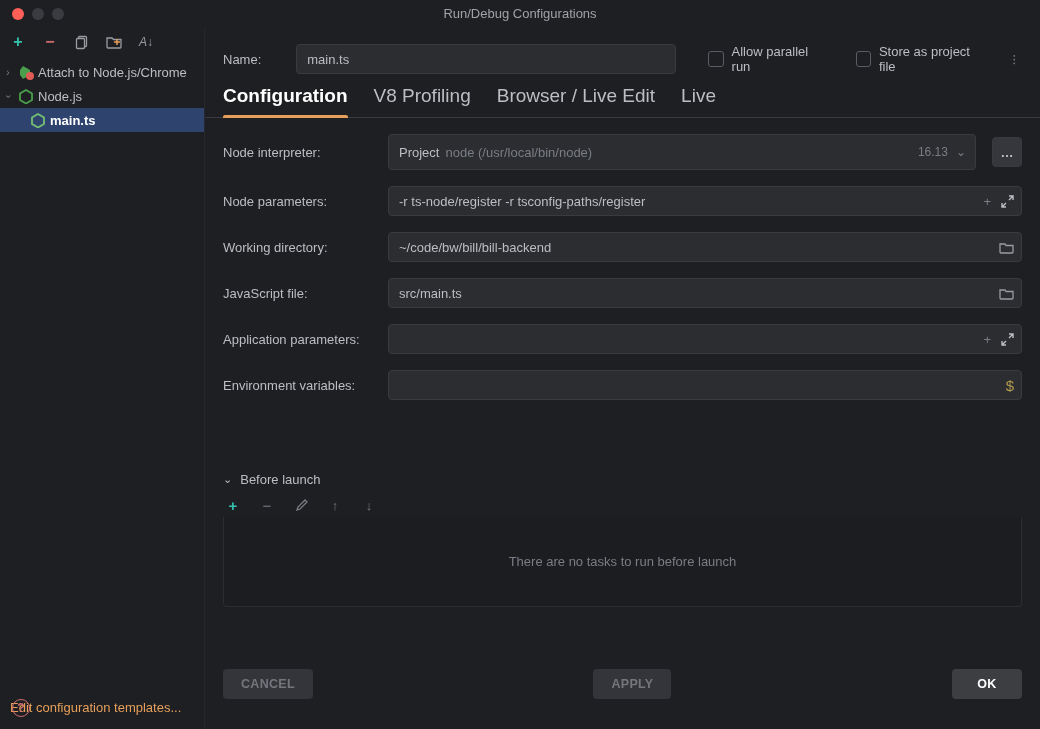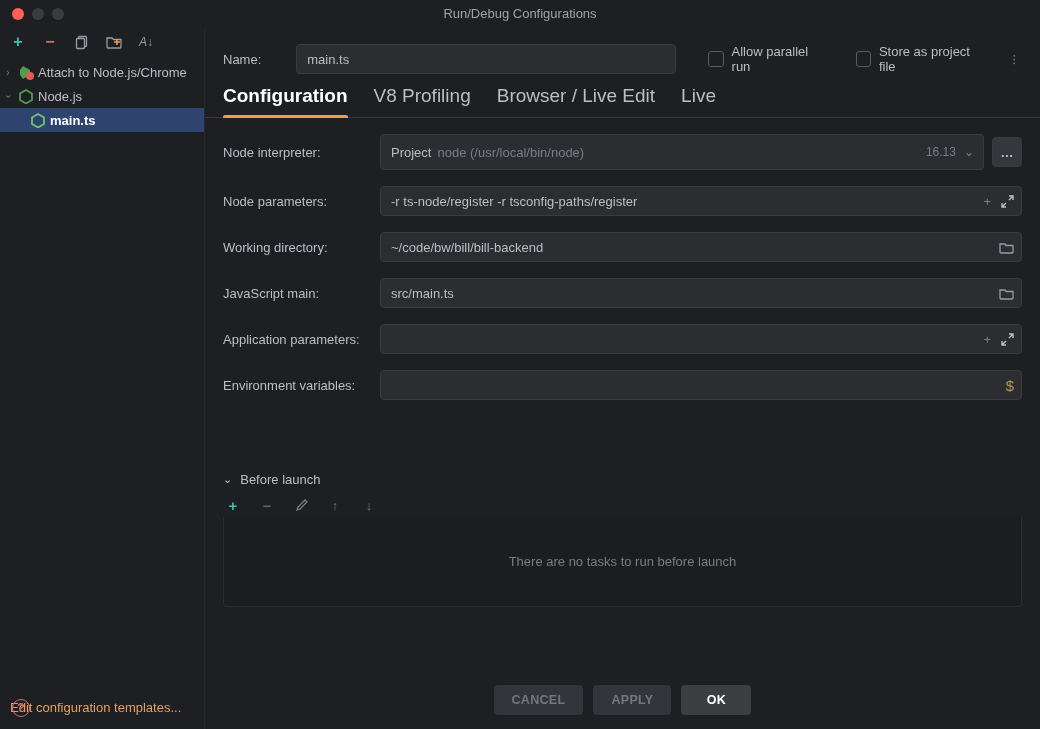--- a/index.html
+++ b/index.html
@@ -59,41 +59,41 @@
   .chk.on{background:var(--checkbox-orange);border-color:var(--checkbox-orange);}
   .chk.on::after{content:"✓";color:#fff;font-size:12px;font-weight:bold;line-height:1;}
   .more-ico{width:16px;text-align:center;color:var(--text-dim);margin-left:6px;}
   
   .tabs{display:flex;border-bottom:1px solid var(--border);padding:0 18px;gap:26px;height:34px;align-items:flex-end;}
   .tab{padding:0 0 10px;color:var(--text);cursor:pointer;position:relative;font-size:19px;}
   .tab.active{color:#fff;font-weight:600;}
   .tab.active::after{content:"";position:absolute;left:0;right:0;bottom:-1px;height:3px;background:var(--accent);border-radius:2px 2px 0 0;}
   
   .form{padding:16px 18px 0;flex:1;overflow:auto;}
-  .frow{display:flex;align-items:center;margin-bottom:16px;gap:2px;}
+  .frow{display:flex;align-items:center;margin-bottom:16px;gap:10px;}
   .flabel{flex:0 0 155px;color:var(--text);}
   .fctrl{flex:1;position:relative;display:flex;align-items:center;}
   .field.withright{padding-right:70px;}
   .field.withicon{padding-right:32px;}
   .field-plain{background:#2b2d30;border:1px solid var(--border);border-radius:4px;height:36px;width:100%;display:flex;align-items:center;padding:0 10px;font-size:13px;overflow:hidden;}
   .field-plain .proj{color:var(--text);margin-right:6px;}
   .field-plain .dim{color:var(--text-dim);}
   .field-right{position:absolute;right:10px;display:flex;align-items:center;gap:8px;color:var(--text-dim);font-size:12px;}
   .ellipsis-btn{width:30px;height:30px;background:#35373c;border:1px solid var(--border);border-radius:4px;display:flex;align-items:center;justify-content:center;color:var(--text);margin-left:6px;cursor:pointer;font-weight:bold;}
   .trail-icons{position:absolute;right:8px;top:0;bottom:0;display:flex;align-items:center;gap:10px;color:var(--text-dim);}
   .trail-icons span{cursor:pointer;}
   
   .before{padding:8px 18px 0;}
   .before-head{display:flex;align-items:center;gap:8px;color:var(--text);margin:8px 0 6px;cursor:pointer;}
   .before-tb{display:flex;gap:18px;padding:4px 2px;}
   .before-tb .ico{width:16px;height:16px;display:flex;align-items:center;justify-content:center;cursor:pointer;color:var(--text-dim);}
   .task-area{background:#1c1d20;border:1px solid #2b2d30;border-top:none;height:90px;display:flex;align-items:center;justify-content:center;color:var(--text-dim);font-size:13px;border-radius:0 0 4px 4px;}
   
   .bottom{padding:14px 18px;display:flex;align-items:center;gap:18px;}
-  .buttonbar{padding:10px 18px 14px;display:flex;justify-content:center;gap:10px;}
+  .buttonbar{padding:10px 18px 30px;display:flex;justify-content:space-between;gap:10px;}
   .btn{height:30px;min-width:70px;padding:0 18px;border-radius:4px;font-size:12.5px;font-weight:600;display:flex;align-items:center;justify-content:center;cursor:pointer;letter-spacing:0.3px;}
   .btn.secondary{background:#33353a;color:#74767c;}
   .btn.primary{background:#3c3e42;color:#fff;}
   .help{position:absolute;left:12px;bottom:12px;width:18px;height:18px;border:1.5px solid #cf6f6f;border-radius:50%;display:flex;align-items:center;justify-content:center;color:#cf6f6f;font-size:12px;font-weight:bold;cursor:pointer;}
   
   svg{display:block;}
 </style>
 </head>
 <body>
 
@@ -229,21 +229,21 @@
             <span>
               <svg width="15" height="13" viewBox="0 0 15 13">
                   <path d="M1 3h5l1 1.5H14V11a1 1 0 0 1-1 1H2a1 1 0 0 1-1-1Z" fill="none" stroke="#9a9ca3" stroke-width="1.3"></path>
                 </svg>
             </span>
           </div>
         </div>
       </div>
 
       <div class="frow">
-        <div class="flabel">JavaScript main:</div>
+        <div class="flabel">JavaScript file:</div>
         <div class="fctrl">
           <input type="text" class="field withicon" value="src/main.ts" style="">
           <div class="trail-icons">
             <span>
               <svg width="15" height="13" viewBox="0 0 15 13">
                   <path d="M1 3h5l1 1.5H14V11a1 1 0 0 1-1 1H2a1 1 0 0 1-1-1Z" fill="none" stroke="#9a9ca3" stroke-width="1.3"></path>
                 </svg>
             </span>
           </div>
         </div>

